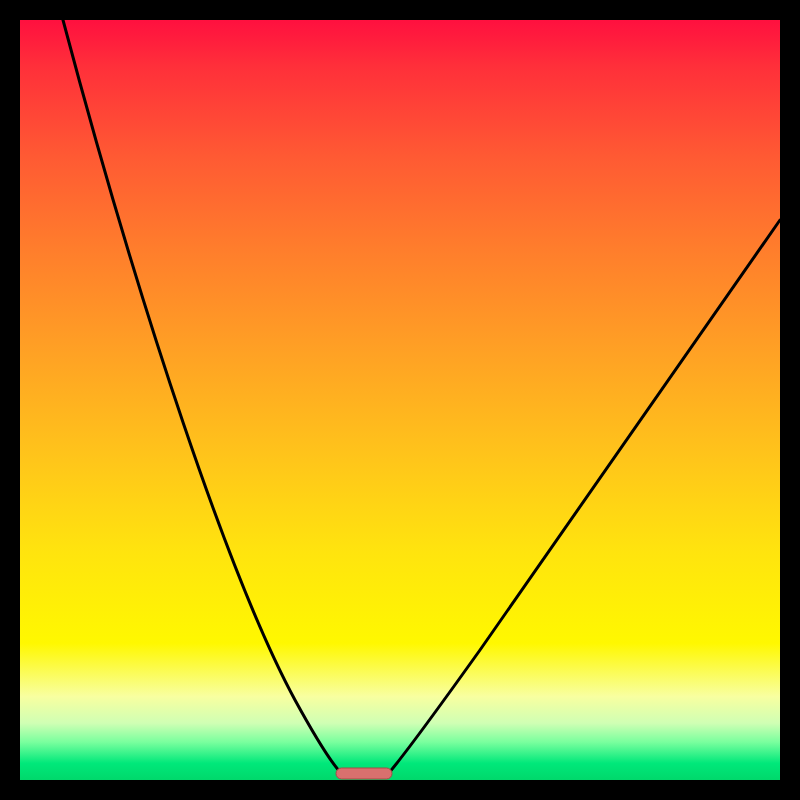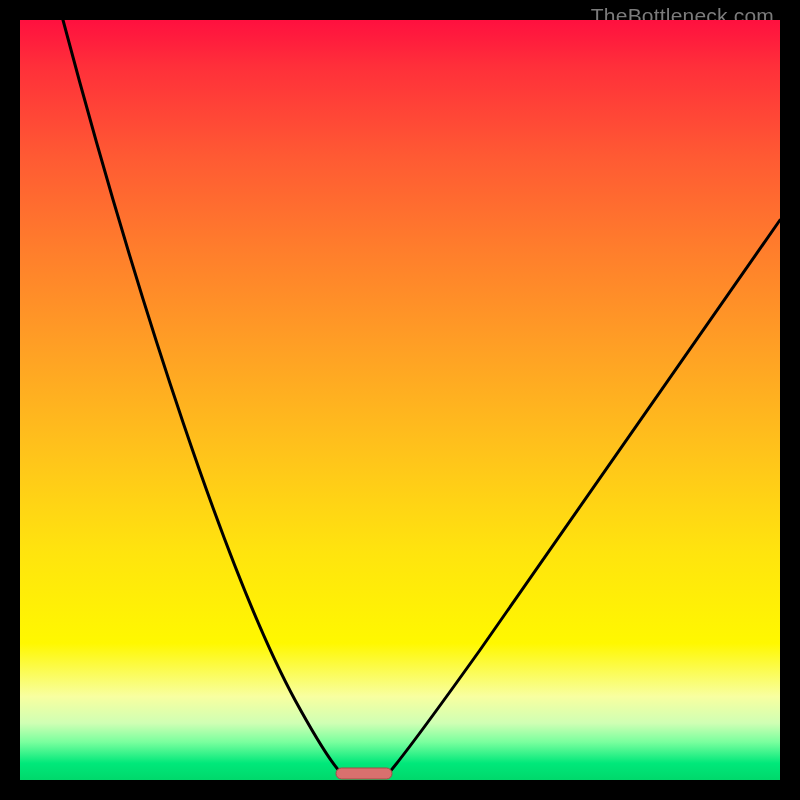--- a/index.html
+++ b/index.html
@@ -56,21 +56,20 @@
   }
   svg.curves {
     position: absolute;
     inset: 0;
   }
 </style>
 </head>
 <body>
 <div class="container">
 
-  <div class="watermark">TheBottleneck.com</div>
 
   <div class="plot-area">
     <div class="gradient"></div>
 
     <svg class="curves" viewBox="0 0 760 760" preserveAspectRatio="none">
 
       <path d="M 43 0
                C 120 290, 210 560, 275 680
                C 298 722, 314 746, 322 754" fill="none" stroke="#000" stroke-width="3" stroke-linecap="round"></path>
 

